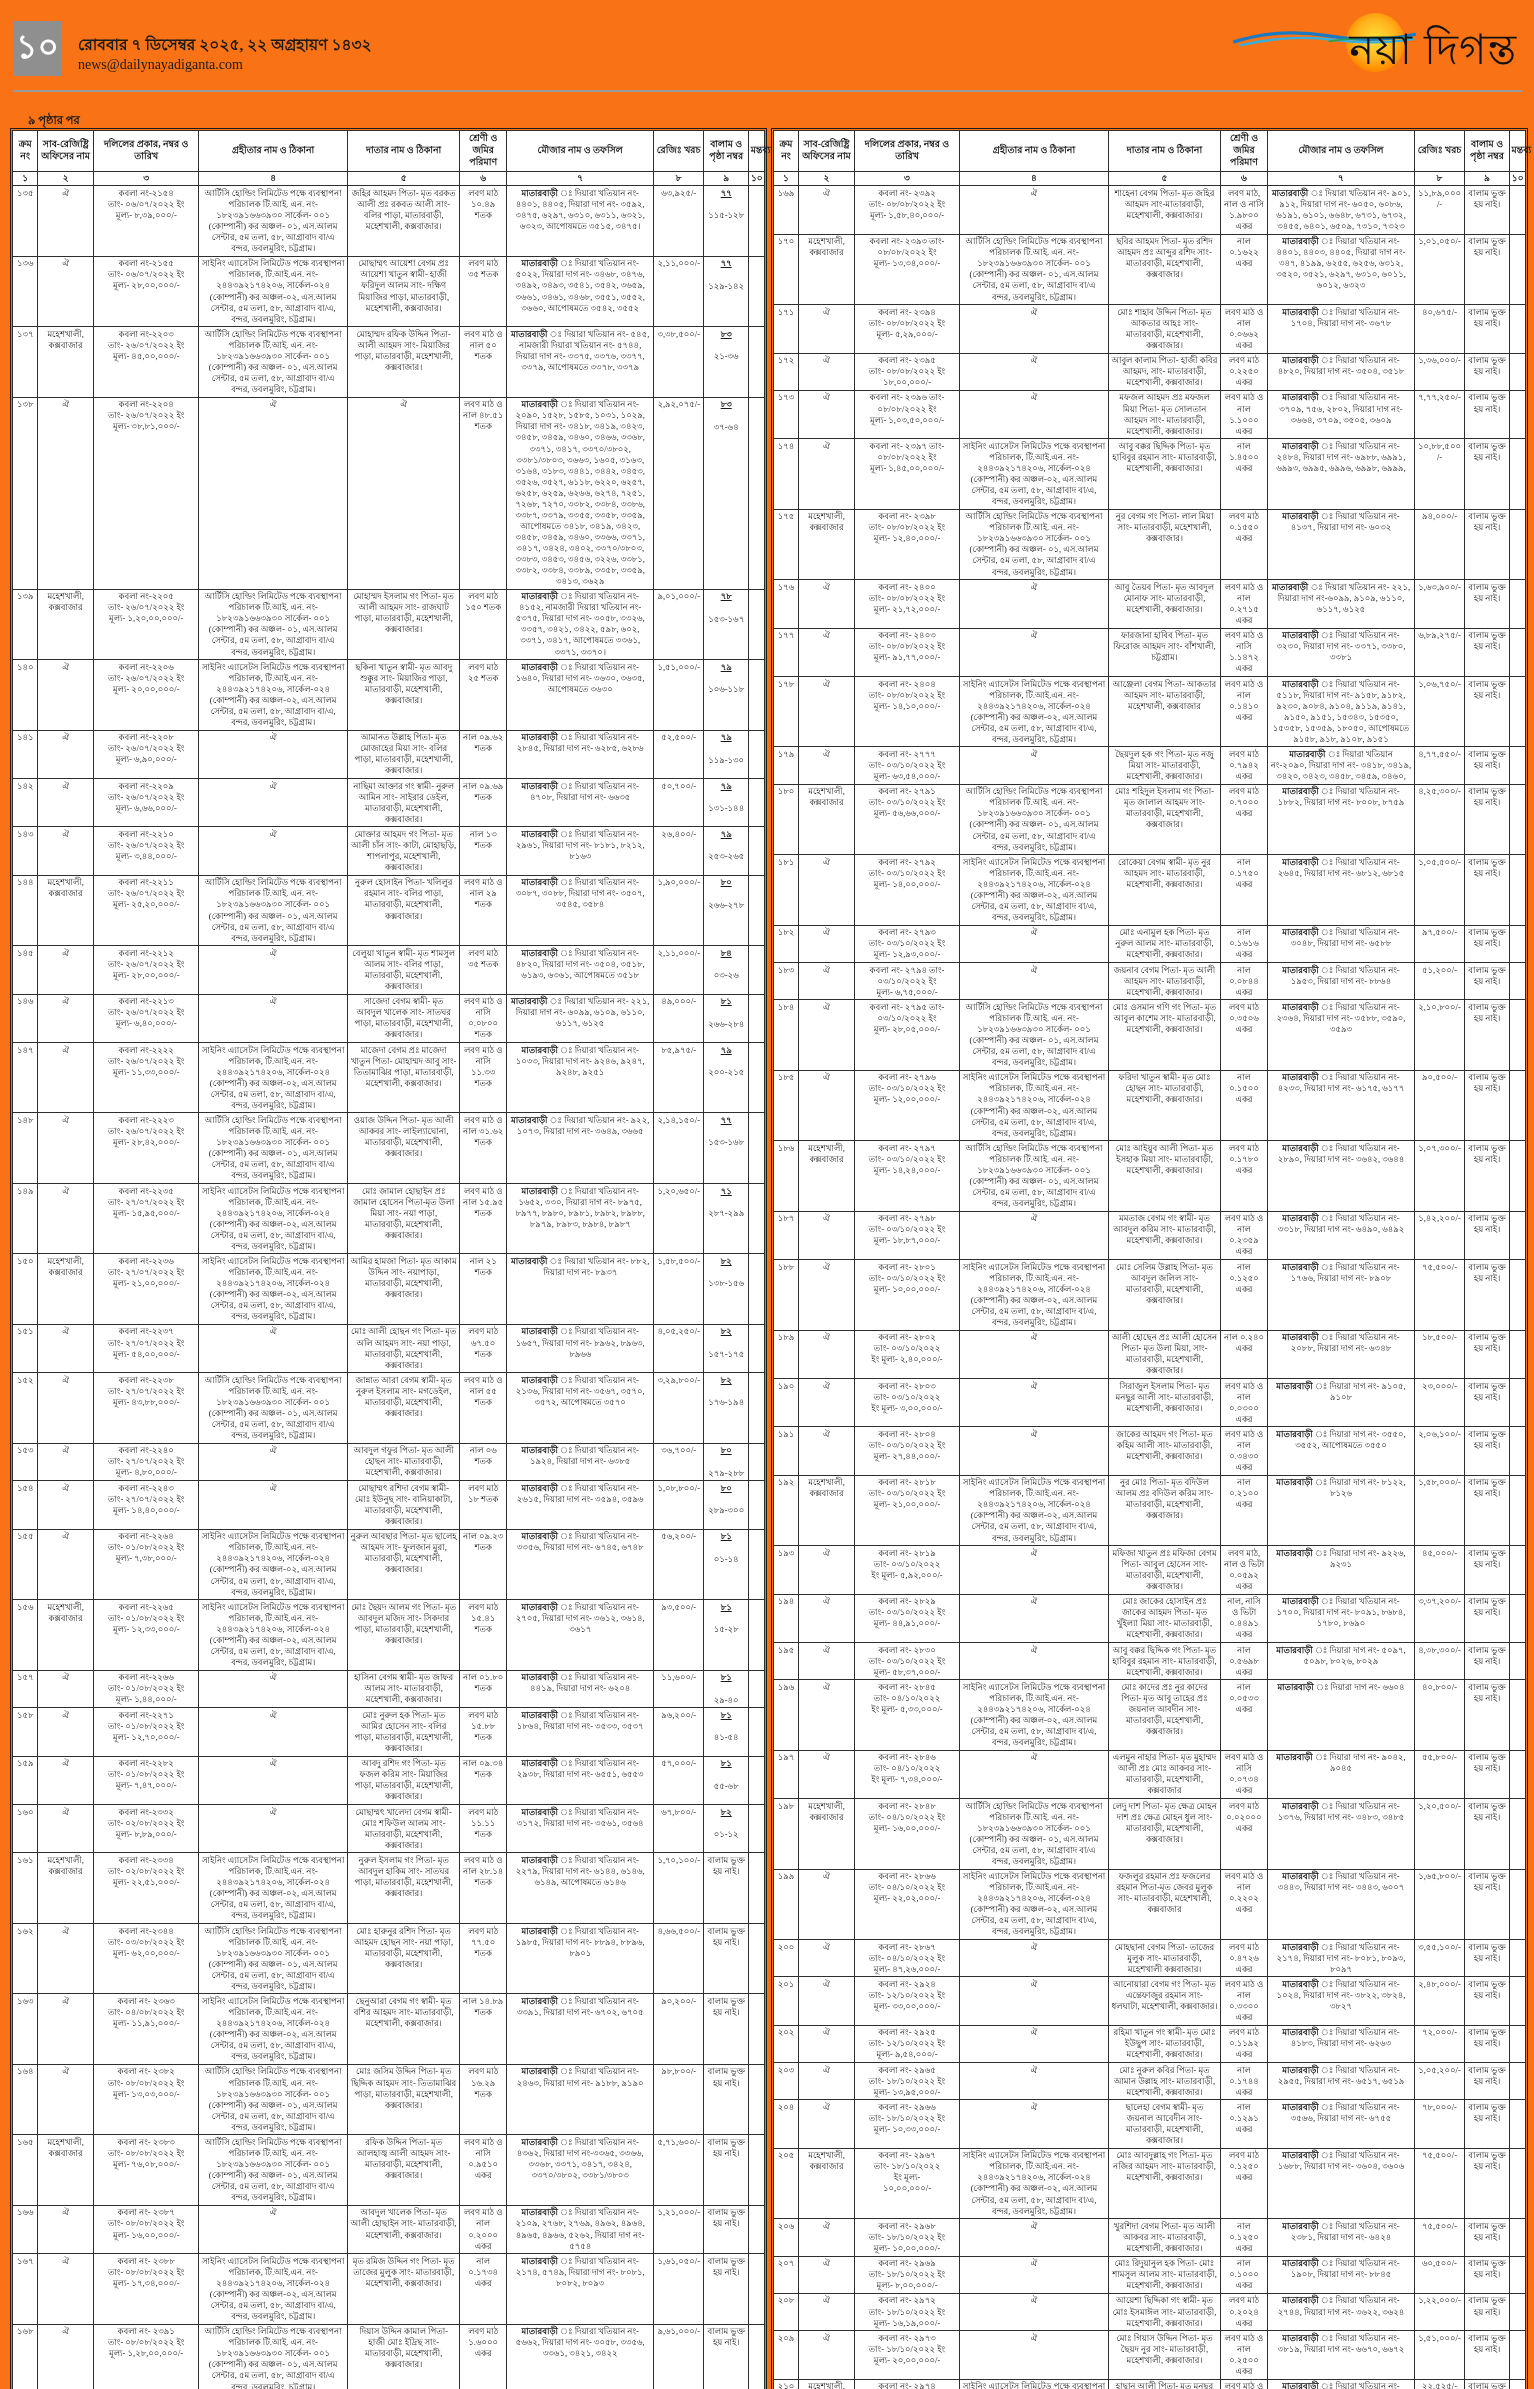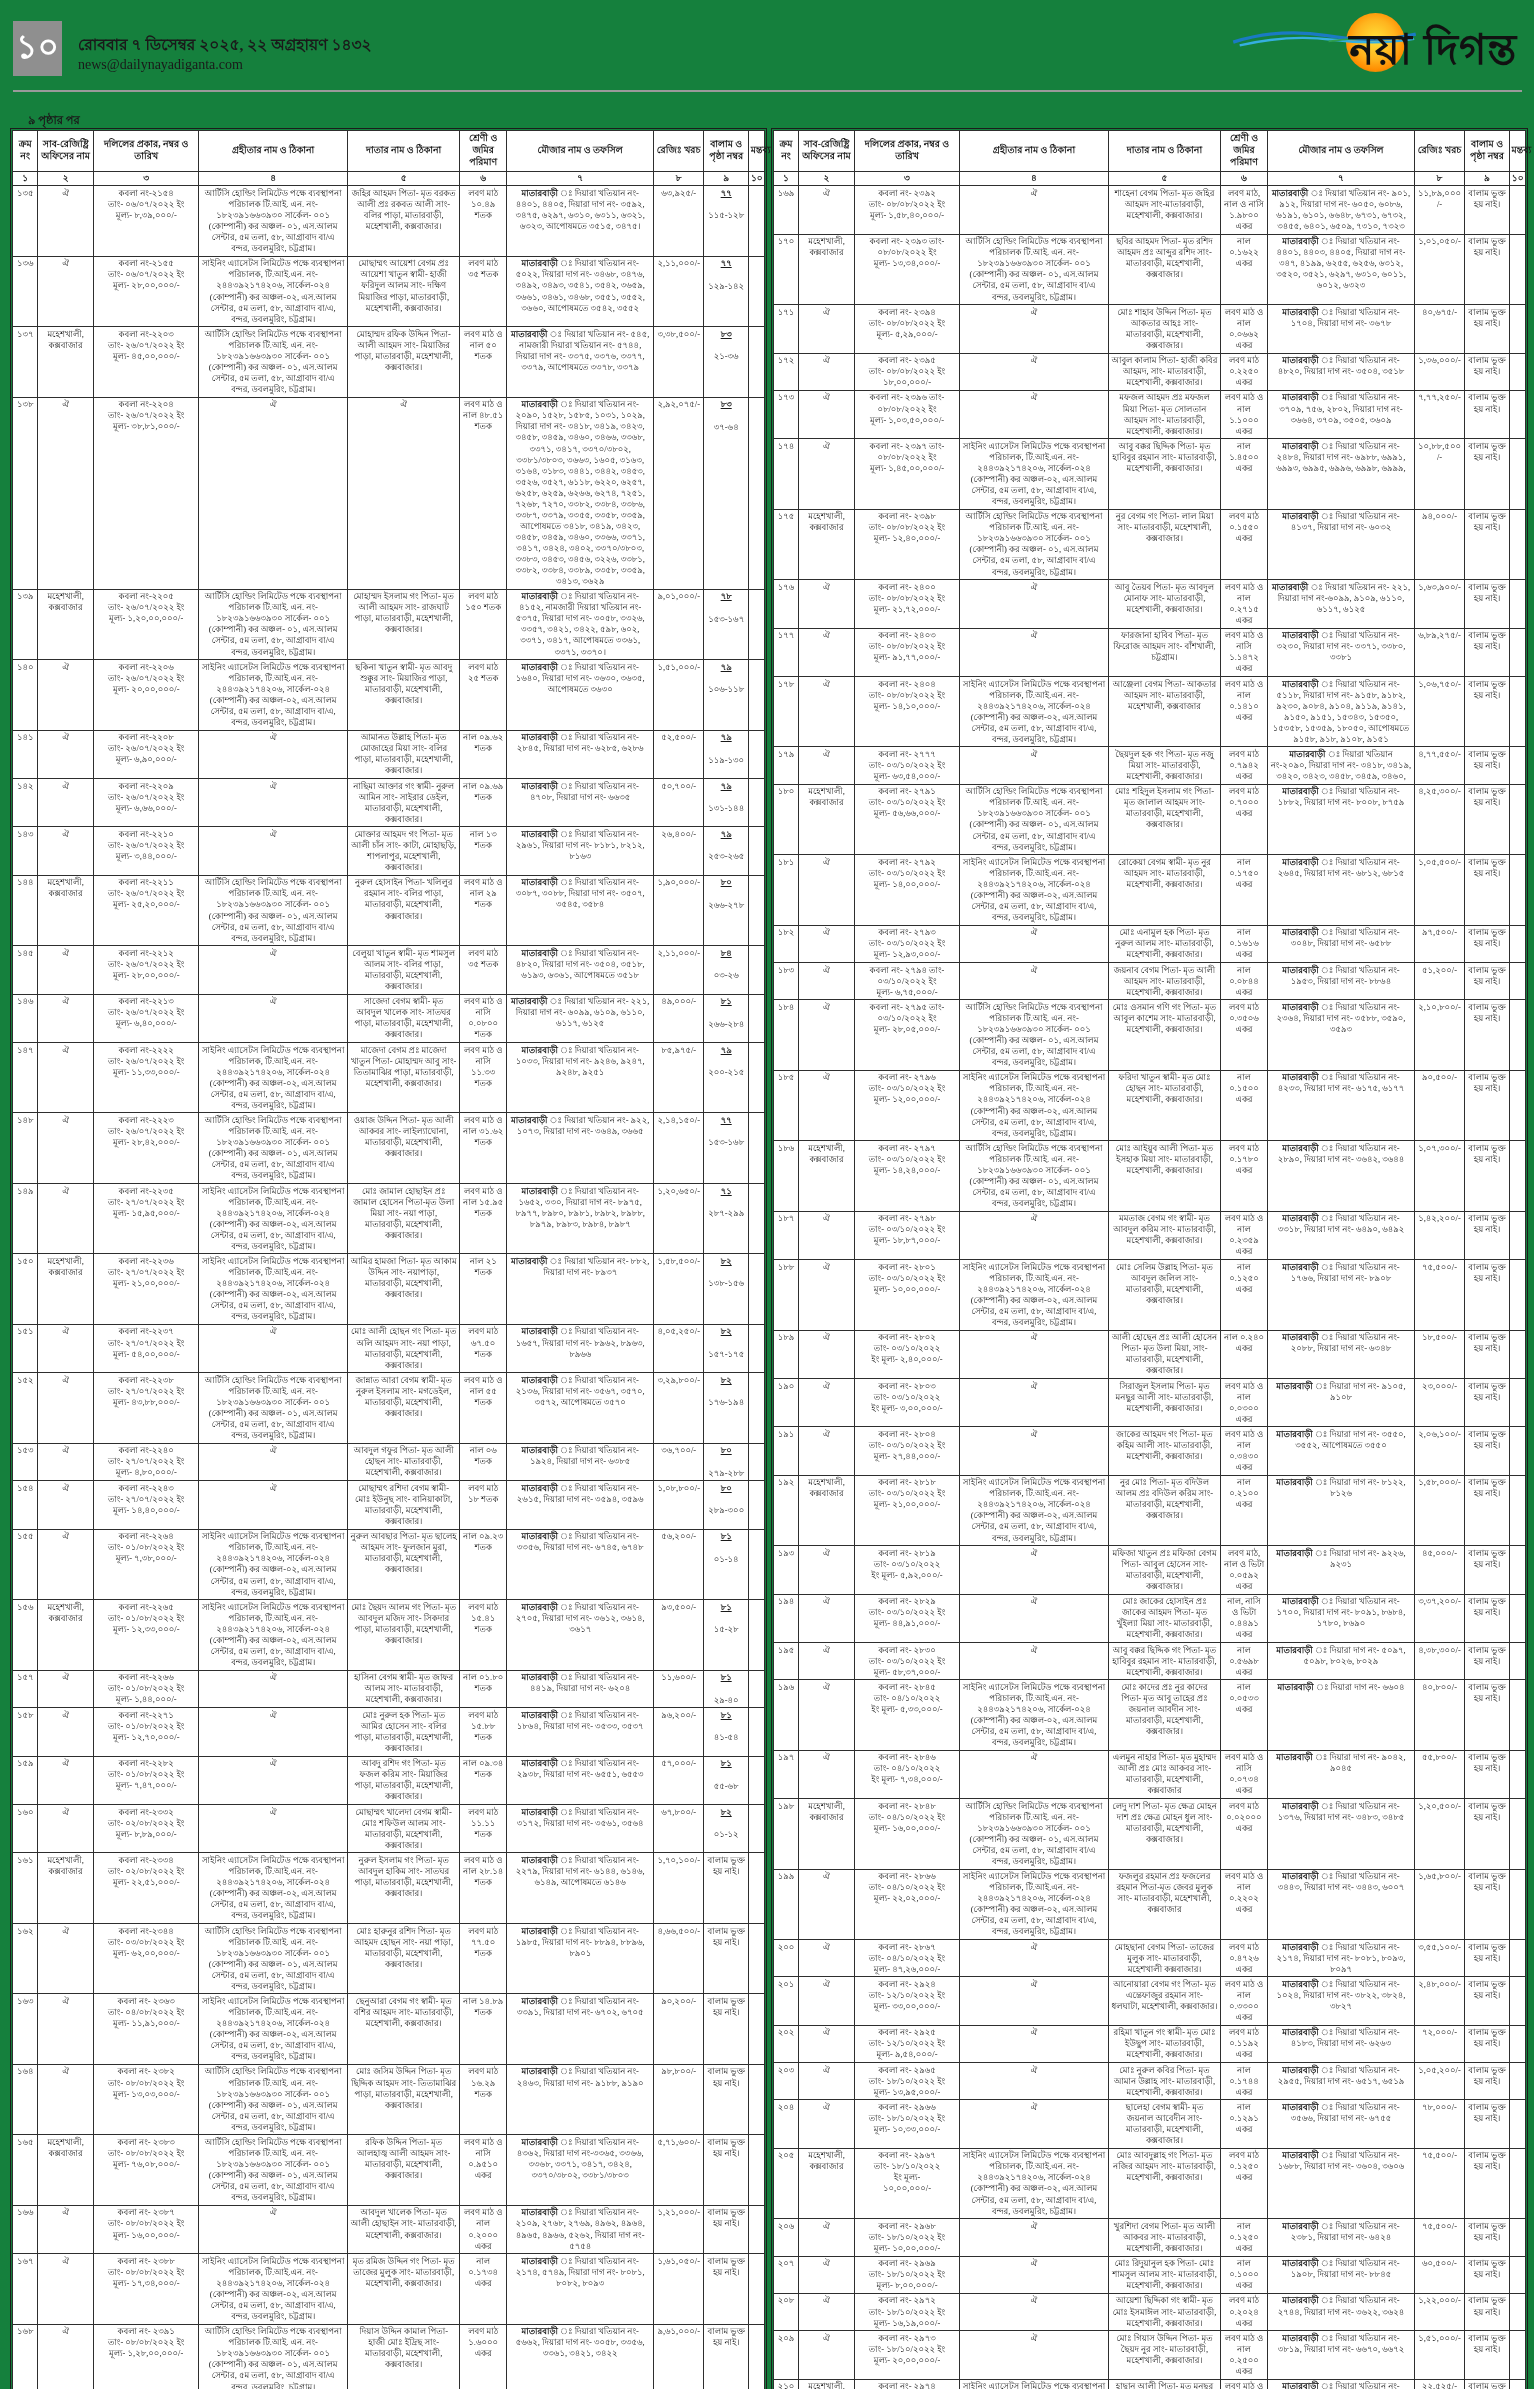--- a/index.html
+++ b/index.html
@@ -1,29 +1,29 @@
 <!DOCTYPE html>
 <html lang="bn" style="font-size:13px"><head>
 <meta charset="utf-8">
 <style>
   html,body{margin:0;padding:0;background:#e8e8e4;}
-  #page{position:relative;width:1535px;height:2389px;background:#15803d;overflow:hidden;
+  #page{position:relative;width:1535px;height:2389px;background:#f97316;overflow:hidden;
         font-family:"Liberation Serif","DejaVu Serif",serif;color:#1a1a1a;}
   
   #pageno-box{position:absolute;left:13px;top:21px;width:49px;height:55px;background:#8f8f8f;
         color:#ffffff;font-size:33px;font-weight:bold;display:flex;align-items:center;justify-content:center;}
   #date-line{position:absolute;left:78px;top:33px;font-size:15.5px;font-weight:bold;}
   #email-line{position:absolute;left:78px;top:57px;font-size:14px;text-align:center;}
   #head-rule{position:absolute;left:13px;top:90px;width:1509px;height:2.4px;background:#9a9a9a;}
   #logo{position:absolute;right:18px;top:8.1px;width:293px;height:75px;}
   #logo .sun{position:absolute;left:122px;top:4.9px;width:59px;height:59px;border-radius:50%;
         background:radial-gradient(circle at 50% 45%, #ffe23a 0%, #ffb41e 45%, #ff8c00 70%, rgba(255,140,0,0) 100%);}
   #logo .wave{position:absolute;left:6.5px;top:18px;}
   #logo .brand{position:absolute;left:0;top:21px;width:293px;text-align:right;font-size:42px;line-height:1;
-        font-weight:bold;color:#111;letter-spacing:0.8px;}
+        font-weight:normal;color:#111;letter-spacing:0.8px;}
   
   .cont-note{position:absolute;font-size:11.4px;font-weight:bold;}
   #cont-from{left:28px;top:112px;}
   #cont-to{left:773px;top:2338px;width:748px;text-align:right;font-size:11.4px;font-style:italic;}
   .reg-table{position:absolute;border-collapse:collapse;table-layout:fixed;width:753px;background:#fff;}
   #table-left{left:12.2px;top:130px;}
   #table-right{left:773px;top:130px;}
   .reg-table,.reg-table td,.reg-table th{border:0.8px solid #2e2e2e;}
   .reg-table{border:1.6px solid #1c1c1c;outline:0.8px solid #1c1c1c;outline-offset:1.6px;}
   .reg-table th{font-size:9.4px;font-weight:bold;padding:2.4px 1.6px;vertical-align:middle;text-align:center;line-height:1.25;}

